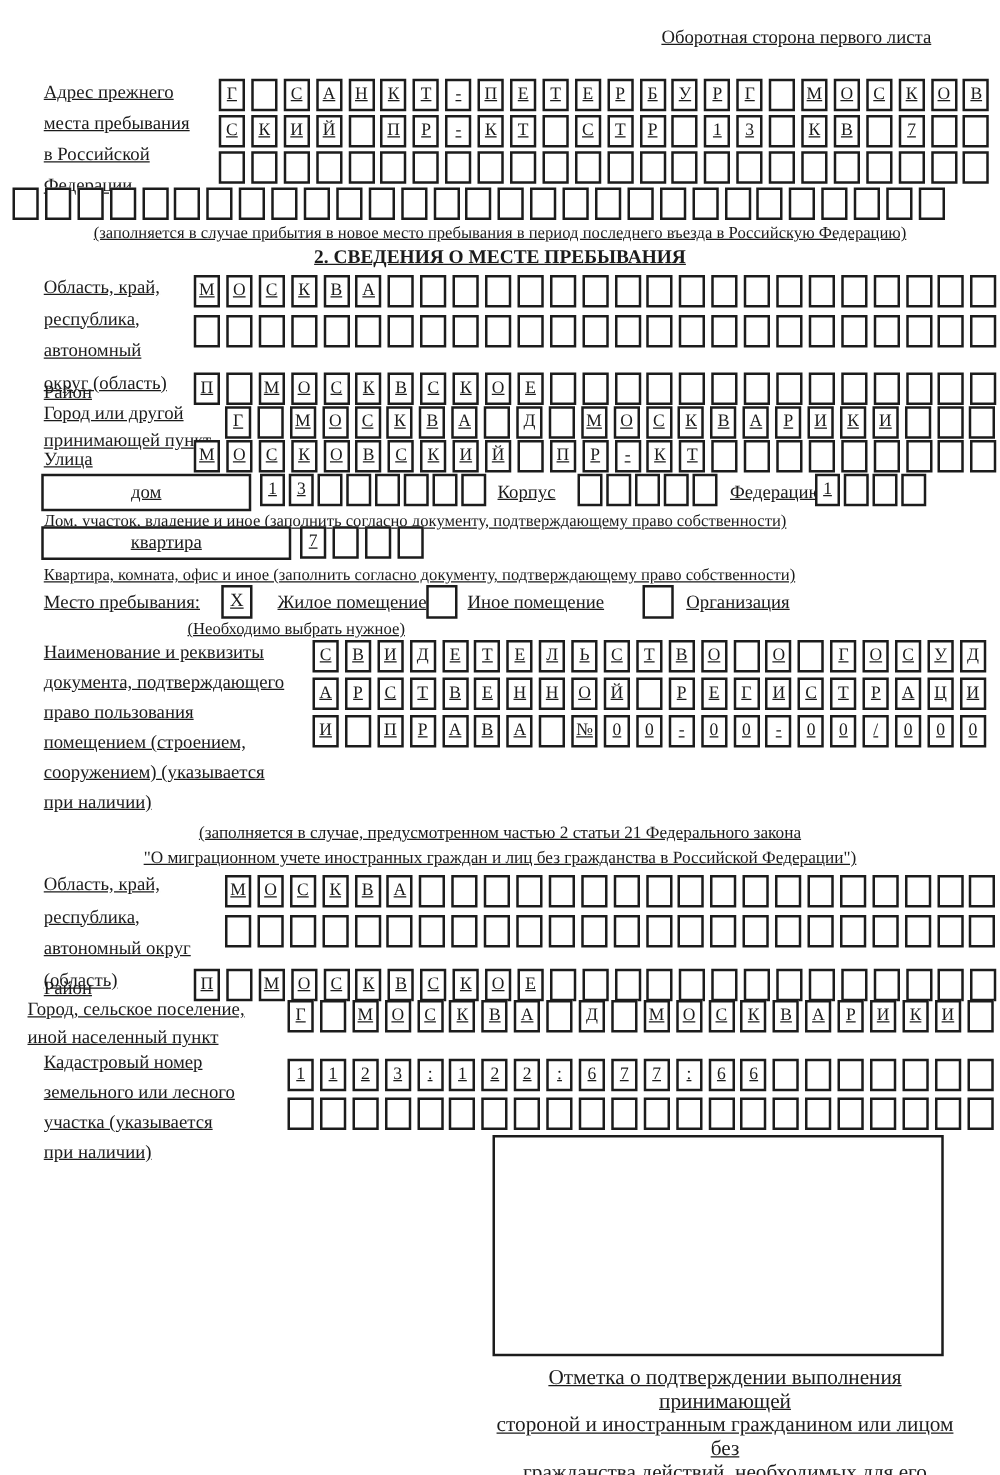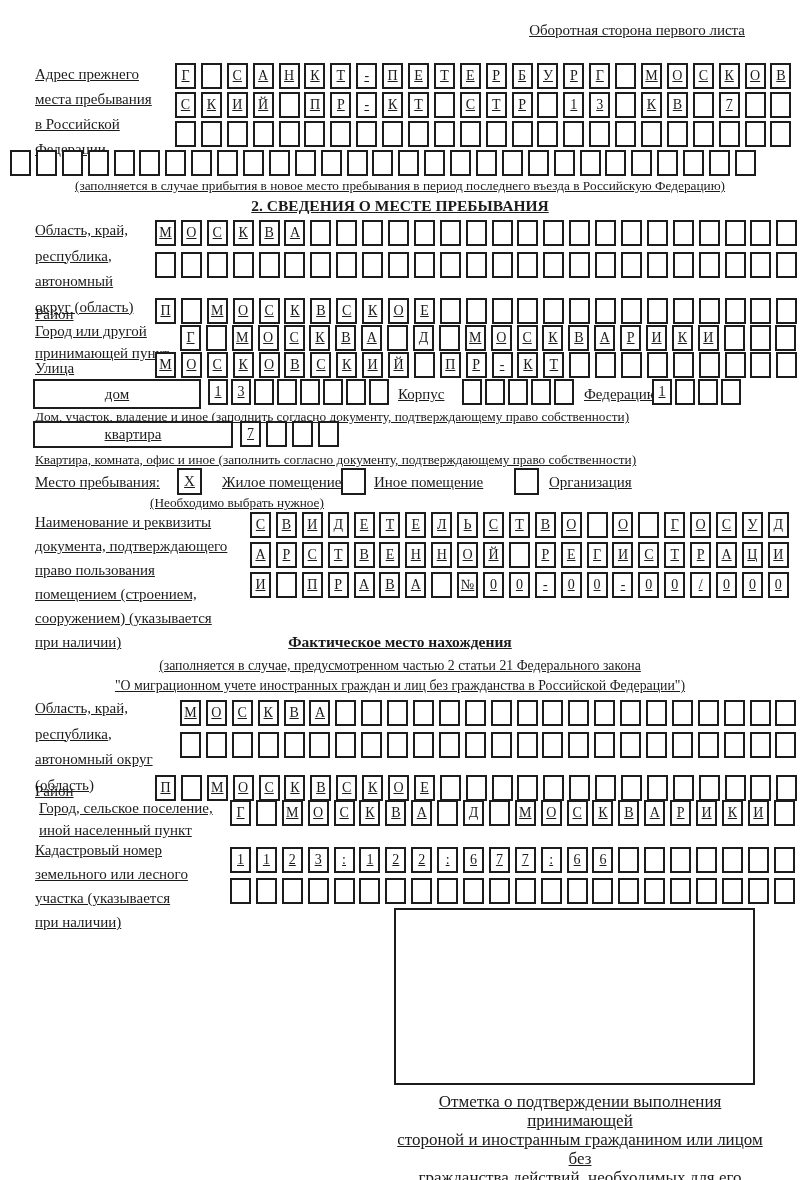--- a/index.html
+++ b/index.html
@@ -419,21 +419,20 @@
       <div class="cell">0</div>
       <div class="cell">-</div>
       <div class="cell">0</div>
       <div class="cell">0</div>
       <div class="cell">/</div>
       <div class="cell">0</div>
       <div class="cell">0</div>
       <div class="cell">0</div>
     </div>
 
-  <div class="abs title" style="left:0;top:633px;">Фактическое место нахождения</div>
   <div class="abs subtitle" style="left:0;top:658px;">(заполняется в случае, предусмотренном частью 2 статьи 21 Федерального закона</div>
   <div class="abs subtitle" style="left:0;top:678px;">"О миграционном учете иностранных граждан и лиц без гражданства в Российской Федерации")</div>
 
   <div class="abs lbl" style="left:35px;top:696px;line-height:25.5px;">Область, край,
 республика,
 автономный округ
 (область)</div>
   <div class="abs cellrow" style="left:180px;top:700px;">
       <div class="cell">М</div>
       <div class="cell">О</div>
@@ -509,21 +508,21 @@
       <div class="cell"></div>
       <div class="cell"></div>
       <div class="cell"></div>
       <div class="cell"></div>
       <div class="cell"></div>
       <div class="cell"></div>
       <div class="cell"></div>
       <div class="cell"></div>
     </div>
 
-  <div class="abs lbl-tight" style="left:39px;top:797px;">Город, сельское поселение,
+  <div class="abs lbl-tight" style="left:22px;top:797px;">Город, сельское поселение,
 иной населенный пункт</div>
   <div class="abs cellrow" style="left:230px;top:800px;">
       <div class="cell">Г</div>
       <div class="cell"></div>
       <div class="cell">М</div>
       <div class="cell">О</div>
       <div class="cell">С</div>
       <div class="cell">К</div>
       <div class="cell">В</div>
       <div class="cell">А</div>

